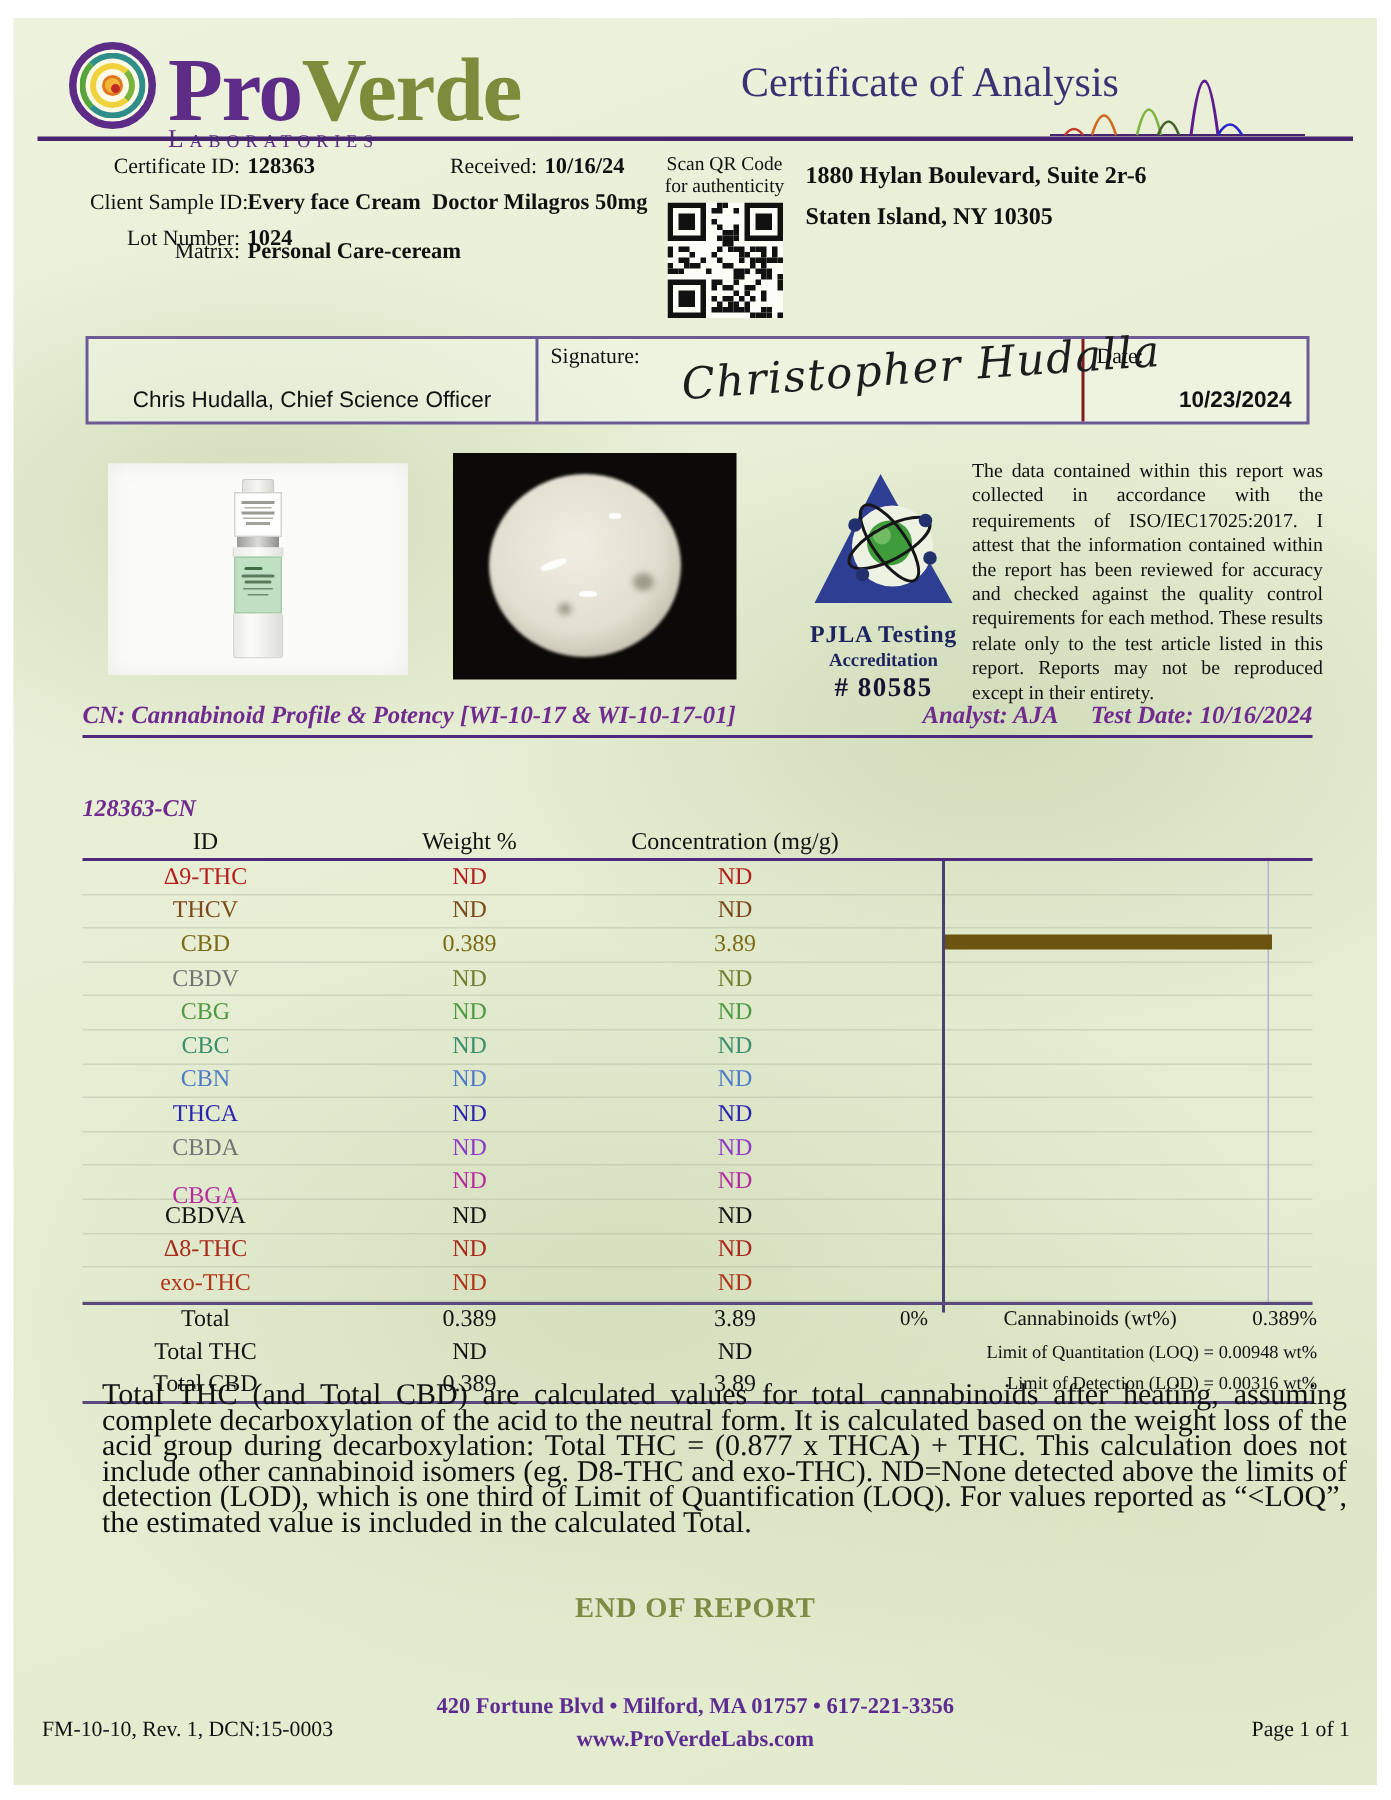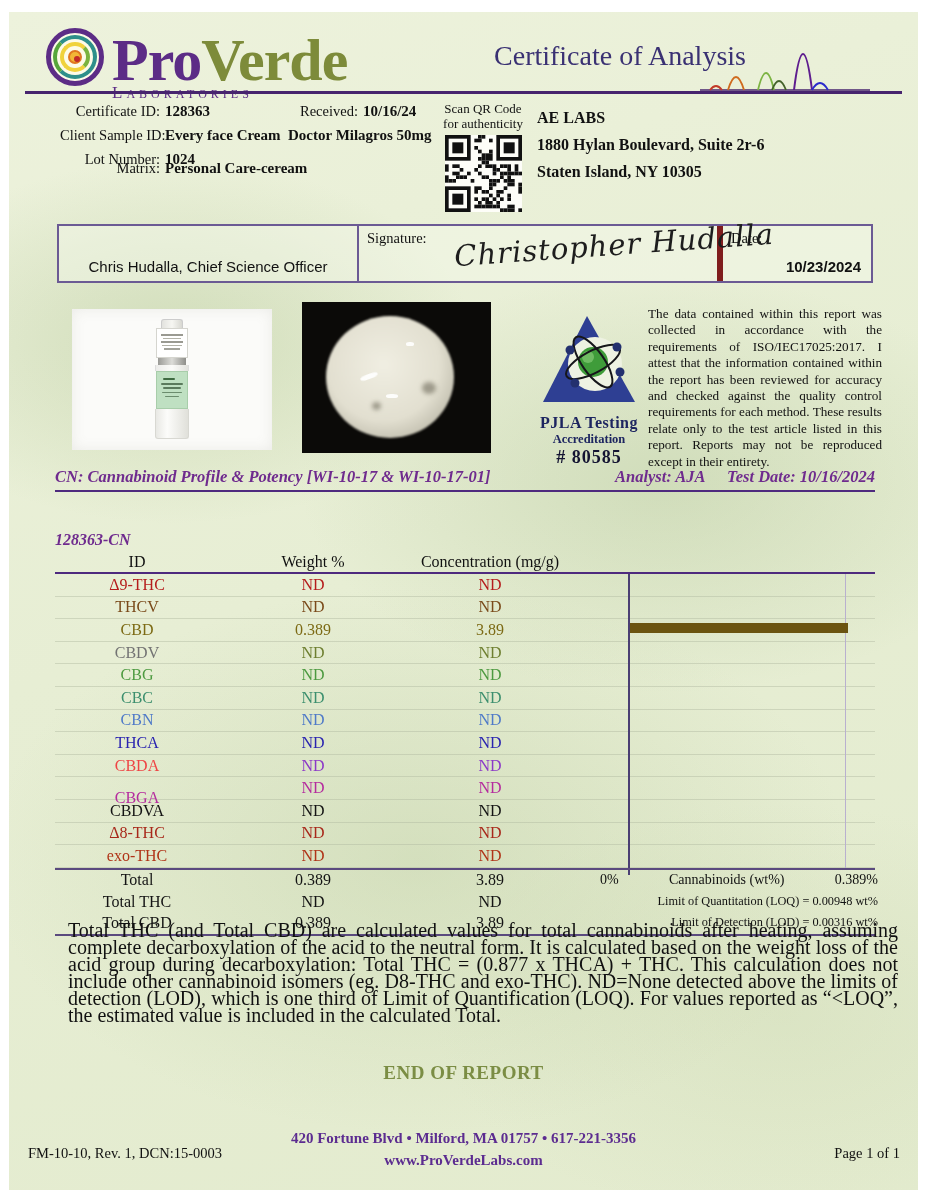--- a/index.html
+++ b/index.html
@@ -32,21 +32,21 @@
   
   .info-row{position:absolute;display:flex;font-size:14.5px;white-space:pre;}
   .info-label{display:inline-block;text-align:right;}
   .info-val{font-weight:bold;font-size:15px;margin-left:5px;}
   .qr-cap{font-size:13px;text-align:center;line-height:15px;}
   .addr{font-size:16px;font-weight:bold;line-height:27px;}
   
   .authbox{display:flex;border:2px solid #6b5a94;box-sizing:border-box;background:rgba(245,248,235,.45);}
   .authbox .cell{position:relative;box-sizing:border-box;padding:4px 8px;}
   .authbox .c1{width:300px;border-right:2px solid #6b5a94;}
-  .authbox .c2{flex:1;border-right:6px solid #7f1d1d;}
+  .authbox .c2{flex:1;border-right:2px solid #7f1d1d;}
   .authbox .c3{width:148px;}
   .box-label{font-size:14.5px;}
   .auth-name{position:absolute;left:0;right:0;bottom:6px;text-align:center;
     font-family:"Liberation Sans", sans-serif;font-size:15px;}
   .signature{position:absolute;left:95px;top:2px;font-family:"DejaVu Serif", serif;
     font-style:italic;font-size:29px;color:#1d1d1d;transform:rotate(-4deg);letter-spacing:1px;white-space:nowrap;}
   .date-val{position:absolute;right:10px;bottom:6px;font-family:"Liberation Sans", sans-serif;
     font-weight:bold;font-size:15px;}
   
   .photo1{background:#fbfbf9;box-shadow:inset 0 0 14px rgba(120,120,110,.12);}
@@ -268,21 +268,20 @@
       <rect x="7.333333333333333" y="7.333333333333333" width="11" height="11" fill="#111"></rect>
       <rect x="51.33333333333333" y="0" width="25.666666666666664" height="25.666666666666664" fill="#111"></rect>
       <rect x="55" y="3.6666666666666665" width="18.333333333333332" height="18.333333333333332" fill="#fdfdf8"></rect>
       <rect x="58.666666666666664" y="7.333333333333333" width="11" height="11" fill="#111"></rect>
       <rect x="0" y="51.33333333333333" width="25.666666666666664" height="25.666666666666664" fill="#111"></rect>
       <rect x="3.6666666666666665" y="55" width="18.333333333333332" height="18.333333333333332" fill="#fdfdf8"></rect>
       <rect x="7.333333333333333" y="58.666666666666664" width="11" height="11" fill="#111"></rect>
     </svg>
 
   <div class="abs addr" style="left:537px;top:104px;">
-    <div>AE LABS</div>
     <div>1880 Hylan Boulevard, Suite 2r-6</div>
     <div>Staten Island, NY  10305</div>
   </div>
 
   <div class="abs authbox" style="left:57px;top:224px;width:816px;height:59px;">
     <div class="cell c1">
       <div class="auth-name">Chris Hudalla, Chief Science Officer</div>
     </div>
     <div class="cell c2">
       <div class="box-label">Signature:</div>
@@ -401,21 +400,21 @@
           <span class="c-id" style="color: rgb(79, 122, 200);">CBN</span>
           <span class="c-w" style="color: rgb(79, 122, 200);">ND</span>
           <span class="c-c" style="color: rgb(79, 122, 200);">ND</span>
         </div>
         <div class="trow">
           <span class="c-id" style="color: rgb(42, 36, 176);">THCA</span>
           <span class="c-w" style="color: rgb(42, 36, 176);">ND</span>
           <span class="c-c" style="color: rgb(42, 36, 176);">ND</span>
         </div>
         <div class="trow">
-          <span class="c-id" style="color: #ef4444;">CBDA</span>
+          <span class="c-id" style="color: #737373;">CBDA</span>
           <span class="c-w" style="color: rgb(140, 57, 200);">ND</span>
           <span class="c-c" style="color: rgb(140, 57, 200);">ND</span>
         </div>
         <div class="trow">
           <span class="c-id" style="color: rgb(181, 43, 158); margin-top: 19px;">CBGA</span>
           <span class="c-w" style="color: rgb(181, 43, 158);">ND</span>
           <span class="c-c" style="color: rgb(181, 43, 158);">ND</span>
         </div>
         <div class="trow">
           <span class="c-id" style="color: rgb(20, 20, 20);">CBDVA</span>

